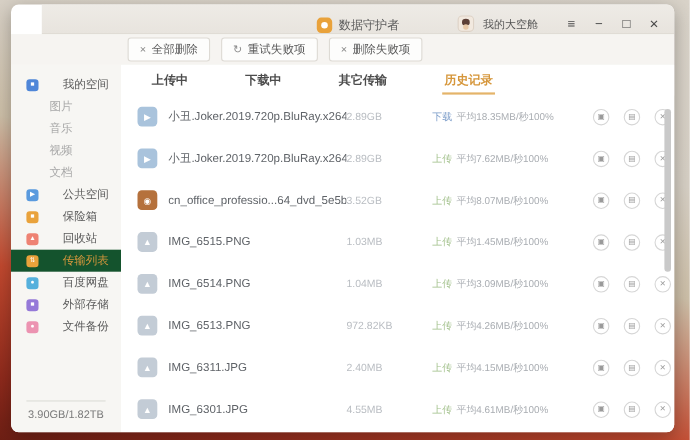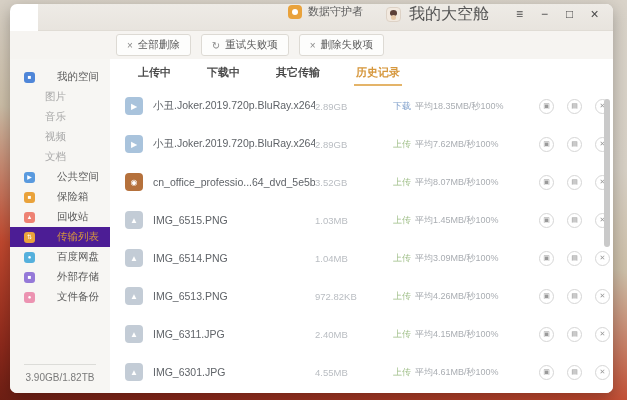--- a/index.html
+++ b/index.html
@@ -10,59 +10,59 @@
   }
   .window {
     position:absolute; left:10px; top:4px; width:603px; height:389px;
     background:#fff; border-radius:7px; overflow:hidden;
     box-shadow: 0 5px 16px rgba(0,0,0,.28);
     display:flex; flex-direction:column;
   }
   
   .titlebar {
     height:27px; flex:0 0 27px; background:linear-gradient(#eeebe6,#e8e4de);
-    display:flex; align-items:flex-start; position:relative;
+    display:flex; align-items:flex-end; position:relative;
     border-bottom:1px solid #e0dcd5;
     margin-left:28px;
   }
   .titlebar .app-title { position:absolute; left:0; right:0; display:flex; justify-content:center; align-items:center; gap:6px; pointer-events:none; }
   .app-logo { width:14px; height:14px; border-radius:4px; background:#e9a23b; position:relative; }
   .app-logo::after { content:""; position:absolute; left:4px; top:4px; width:6px; height:6px; border-radius:50%; background:#fff; }
   .app-name { font-size:11px; color:#5c5c5c; }
   .title-right { margin-left:auto; display:flex; align-items:center; gap:8px; padding-right:10px; z-index:2; }
   .avatar { width:15px; height:15px; border-radius:4px; background:#f2e9df; position:relative; overflow:hidden; border:1px solid #ddd2c6; }
   .avatar::before { content:""; position:absolute; left:3px; top:2px; width:7px; height:6px; border-radius:50% 50% 40% 40%; background:#5d4037; }
   .avatar::after { content:""; position:absolute; left:4px; top:7px; width:5px; height:5px; border-radius:50%; background:#e8c9a8; }
-  .user-name { font-size:16px; color:#555; margin-right:14px; }
+  .user-name { font-size:10px; color:#555; margin-right:14px; }
   .win-btn { font-size:12px; color:#4a4a4a; width:17px; text-align:center; cursor:default; line-height:17px; }
   .win-btn.close { font-size:14px; }
   
   .toolbar {
     height:28px; flex:0 0 28px; background:#f6f4f1; display:flex; align-items:center; gap:10px;
     padding-left:106px;
   }
   .tool-btn {
     display:flex; align-items:center; gap:5px; background:#fdfdfc; border:1px solid #dddad4;
     border-radius:3px; font-size:10.5px; color:#5c5c5c; padding:3px 10px; cursor:default;
   }
   .tool-btn .tb-icon { color:#8a8a8a; font-size:10px; }
   
   .body-row { flex:1; display:flex; min-height:0; }
   .sidebar { width:100px; flex:0 0 100px; background:#f7f6f3; padding-top:8px; display:flex; flex-direction:column; font-size:10.5px; }
   .side-item { display:flex; align-items:center; gap:22px; height:20px; padding-left:14px; color:#5a5a5a; cursor:default; }
   .side-item.sub { padding-left:35px; color:#a8a8a8; }
-  .side-item.active { background:#4c1d95; color:#d6973c; }
+  .side-item.active { background:#14532d; color:#d6973c; }
   .side-icon { width:11px; height:11px; border-radius:3px; flex:0 0 11px; position:relative; display:flex; align-items:center; justify-content:center; }
   .side-icon span { color:#fff; font-size:6px; line-height:1; }
   .side-bottom { margin-top:auto; padding:0 12px 10px 12px; text-align:center; }
   .side-divider { border-top:1px solid #dcdcd8; margin:0 2px 7px 2px; }
   .storage-text { font-size:10px; color:#7a7a7a; }
   
   .main { flex:1; background:#fff; display:flex; flex-direction:column; min-width:0; position:relative; }
-  .tabs { height:28px; flex:0 0 28px; display:flex; align-items:center; gap:32px; padding-left:26px; background:#fff; }
+  .tabs { height:28px; flex:0 0 28px; display:flex; align-items:center; gap:48px; padding-left:26px; background:#fff; }
   .tab { font-size:11px; font-weight:bold; color:#4c4c4c; padding:5px 2px 4px 2px; border-bottom:2px solid transparent; cursor:default; }
   .tab.active { color:#d6973c; border-bottom-color:#e4b469; }
   .list { flex:1; overflow:hidden; }
   .row { height:38px; display:flex; align-items:center; padding-left:15px; }
   .file-icon { width:18px; height:18px; border-radius:4px; flex:0 0 18px; display:flex; align-items:center; justify-content:center; color:#fff; font-size:8px; }
   .file-name { font-size:10.5px; color:#5f6368; margin-left:10px; width:162px; white-space:nowrap; overflow:hidden; }
   .file-size { font-size:9.5px; color:#b9bdc2; width:78px; }
   .status { width:118px; display:flex; flex-direction:row; gap:2px; }
   .status .dir { font-size:9px; line-height:10px; }
   .status .bar { height:3px; border-radius:2px; background:#efe7da; position:relative; }

